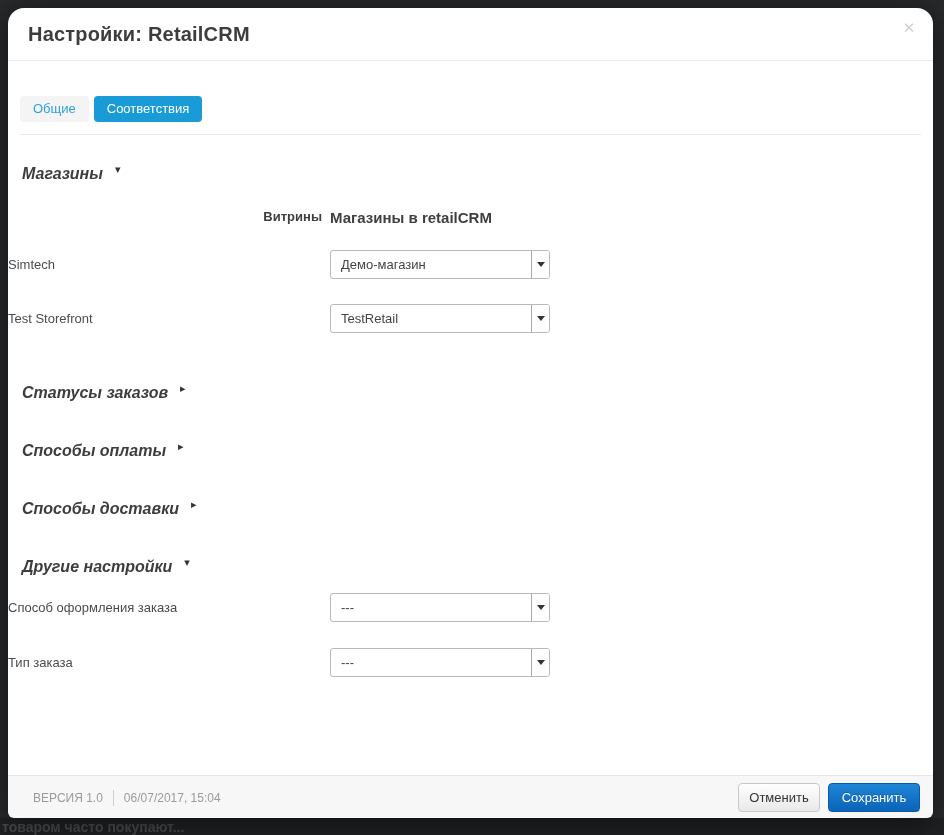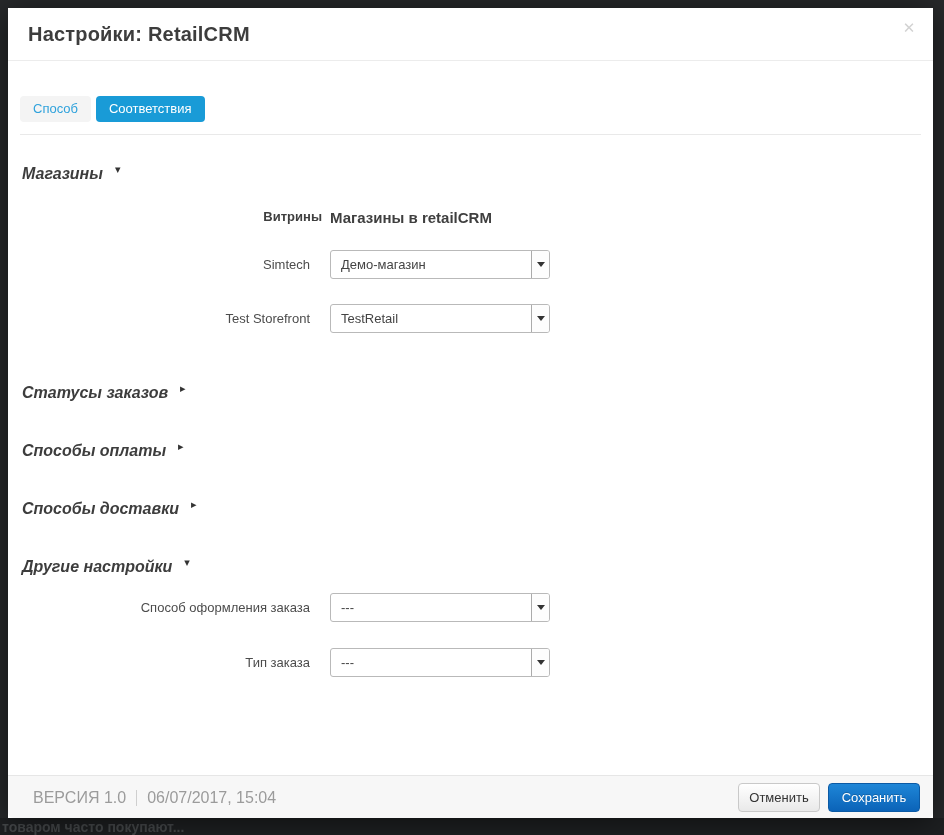--- a/index.html
+++ b/index.html
@@ -6,54 +6,54 @@
   html,body { width:944px; height:835px; overflow:hidden;
     font-family:"Liberation Sans","DejaVu Sans",sans-serif; }
   .stage { position:relative; width:944px; height:835px; background:#27292b; }
 
   
   .bg-bottom-band { position:absolute; left:0; top:818px; width:944px; height:17px; background:#1e2022; overflow:hidden; }
   .bg-fragment { position:absolute; left:2px; top:1px; color:#4e5153; font-size:14px; font-weight:bold; white-space:nowrap; opacity:.85; }
 
   
   .modal { position:absolute; left:8px; top:8px; width:925px; height:810px;
-    background:#ffffff; border-radius:0; box-shadow:0 4px 30px rgba(0,0,0,.55); }
+    background:#ffffff; border-radius:16px; box-shadow:0 4px 30px rgba(0,0,0,.55); }
 
   .modal-title { position:absolute; left:20px; top:15px; font-size:20px; font-weight:bold; color:#3d3d3d; letter-spacing:.2px; }
   .close-btn { position:absolute; right:13px; top:9px; width:22px; height:22px; text-align:center;
     color:#d2d2d2; font-size:15px; font-weight:bold; line-height:22px; cursor:pointer; }
   .header-divider { position:absolute; left:0; top:52px; width:100%; height:1px; background:#ececec; }
 
   .tabs { position:absolute; left:12px; top:88px; display:flex; gap:5px; }
   .tab { height:26px; line-height:26px; padding:0 13px; font-size:13px; border-radius:4px; cursor:pointer; }
   .tab.inactive { background:#f4f4f4; color:#2fa2dc; }
   .tab.active { background:#199bd7; color:#ffffff; }
   .tabs-divider { position:absolute; left:12px; right:12px; top:126px; height:1px; background:#e9e9e9; }
 
   .section-head { position:absolute; left:14px; display:flex; gap:12px;
     font-size:16px; font-weight:bold; color:#3d3d3d; cursor:pointer; line-height:19px;font-style:italic; }
   .caret { font-size:11px; color:#333; font-weight:normal; line-height:11px; }
 
   .col-head-left { position:absolute; left:12px; top:201px; width:302px; text-align:right;
     font-size:13px; font-weight:bold; color:#3f3f3f; }
   .col-head-right { position:absolute; left:322px; top:201px; font-size:15px; font-weight:bold; color:#3f3f3f; }
 
-  .row-label { position:absolute; left:0; width:302px; text-align:right; font-size:13px; color:#4c4c4c; line-height:29px; }
+  .row-label { position:absolute; left:0; width:302px; text-align:left; font-size:13px; color:#4c4c4c; line-height:29px; }
   .select { position:absolute; left:322px; width:220px; height:29px; background:#ffffff;
     border:1px solid #b9b9b9; border-radius:3px; font-size:13px; color:#444444;
     line-height:27px; padding-left:10px; cursor:pointer; }
   .select .arrow-box { position:absolute; right:0; top:0; width:18px; height:27px;
     border-left:1px solid #ababab; border-radius:0 2px 2px 0; background:#fdfdfd; }
   .select .arrow-box::after { content:""; position:absolute; left:5px; top:11px;
     border-left:4px solid transparent; border-right:4px solid transparent; border-top:5px solid #333; }
 
   .modal-footer { position:absolute; left:0; top:767px; width:100%; height:43px;
     background:#f7f7f7; border-top:1px solid #e6e6e6; border-radius:0 0 6px 6px; }
   .version-wrap { position:absolute; left:25px; top:0; height:43px; display:flex; align-items:center;
-    font-size:16px; color:#9b9b9b; }
+    font-size:12px; color:#9b9b9b; }
   .version-divider { width:1px; height:16px; background:#cfcfcf; margin:0 10px; }
   .btn { position:absolute; top:7px; height:29px; border-radius:4px; font-size:13px; cursor:pointer;
     display:flex; align-items:center; justify-content:center; }
   .btn-cancel { right:113px; width:82px; background:linear-gradient(#ffffff,#e9e9e9);
     border:1px solid #c9c9c9; color:#333333; }
   .btn-save { right:13px; width:92px; background:linear-gradient(#1e86d7,#0b63b8);
     border:1px solid #0b5aa5; color:#ffffff; text-shadow:0 -1px 0 rgba(0,0,0,.2); }
 </style>
 </head>
 <body>
@@ -64,21 +64,21 @@
     <span class="bg-fragment">товаром часто покупают...</span>
   </div>
 
   <div class="modal">
 
     <div class="modal-title">Настройки: RetailCRM</div>
     <div class="close-btn">✕</div>
     <div class="header-divider"></div>
 
     <div class="tabs">
-      <div class="tab inactive">Способ</div>
+      <div class="tab inactive">Общие</div>
       <div class="tab active">Соответствия</div>
     </div>
     <div class="tabs-divider"></div>
 
     <div class="section-head" style="top:156px;">
       <span>Магазины</span>
       <span class="caret">▾</span>
     </div>
 
     <div class="col-head-left">Витрины</div>

